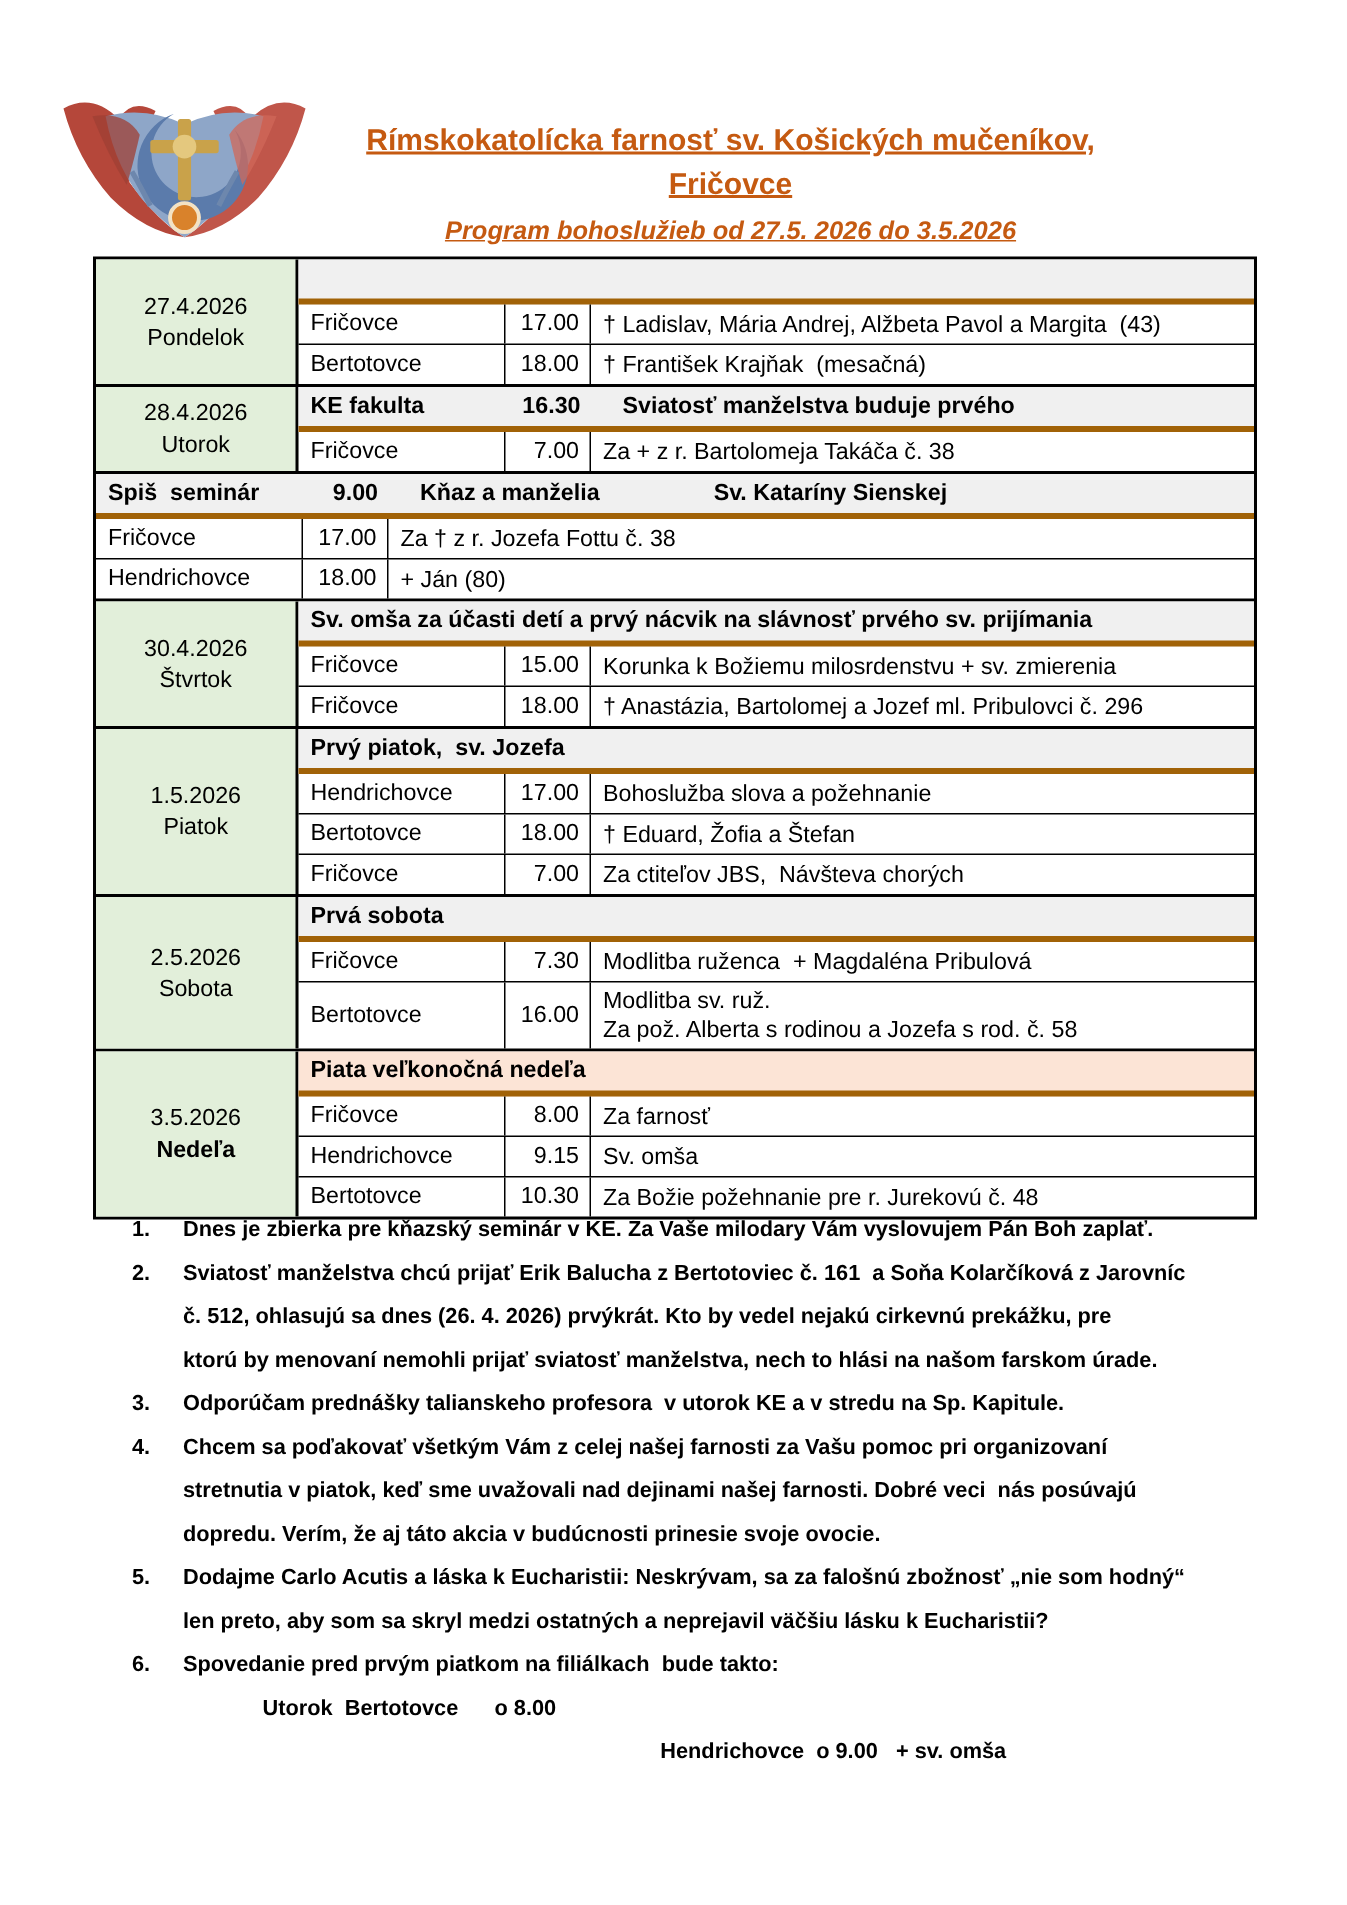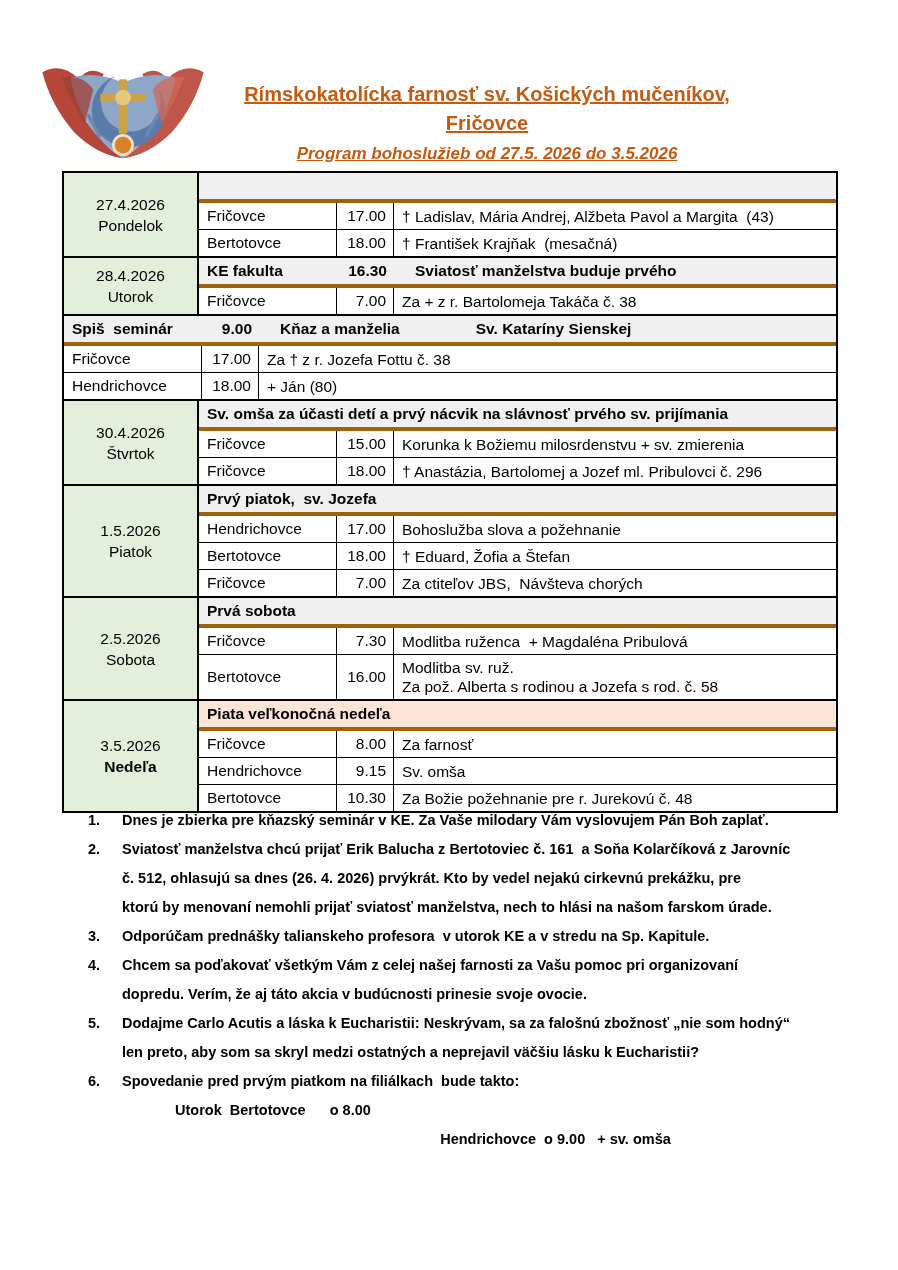--- a/index.html
+++ b/index.html
@@ -251,20 +251,21 @@
       <div class="note">
         <span class="num">3.</span>
         <div class="ntext">
           <div>Odporúčam prednášky talianskeho profesora  v utorok KE a v stredu na Sp. Kapitule.</div>
         </div>
       </div>
       <div class="note">
         <span class="num">4.</span>
         <div class="ntext">
           <div>Chcem sa poďakovať všetkým Vám z celej našej farnosti za Vašu pomoc pri organizovaní</div>
+          <div>stretnutia v piatok, keď sme uvažovali nad dejinami našej farnosti. Dobré veci  nás posúvajú</div>
           <div>dopredu. Verím, že aj táto akcia v budúcnosti prinesie svoje ovocie.</div>
         </div>
       </div>
       <div class="note">
         <span class="num">5.</span>
         <div class="ntext">
           <div>Dodajme Carlo Acutis a láska k Eucharistii: Neskrývam, sa za falošnú zbožnosť „nie som hodný“</div>
           <div>len preto, aby som sa skryl medzi ostatných a neprejavil väčšiu lásku k Eucharistii?</div>
         </div>
       </div>

